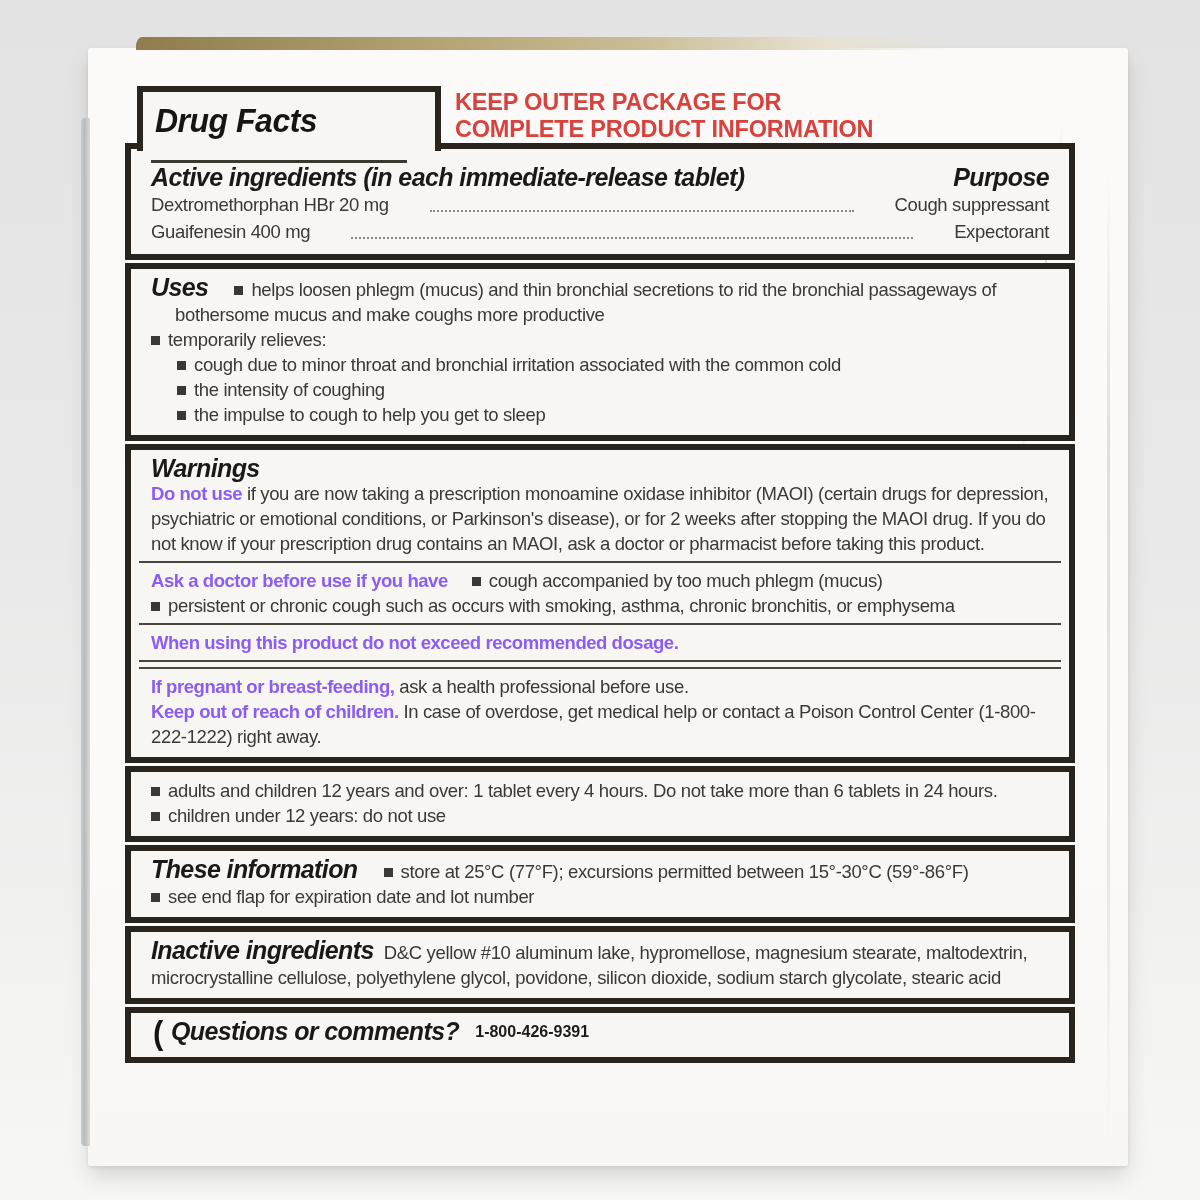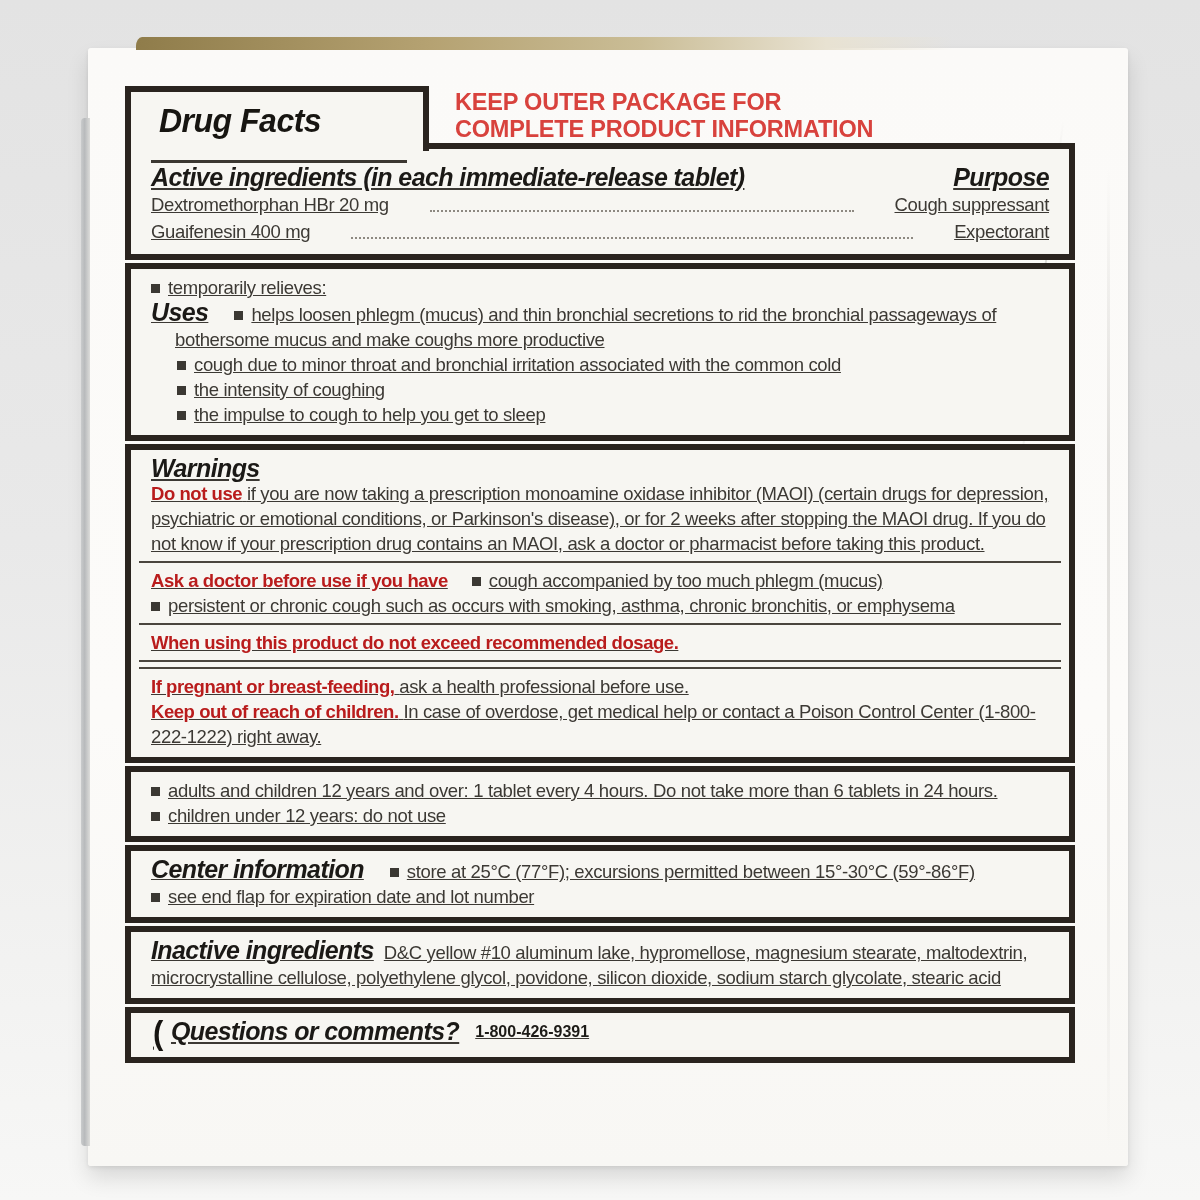--- a/index.html
+++ b/index.html
@@ -31,53 +31,53 @@
     background:linear-gradient(180deg,rgba(190,190,188,0) 0%,rgba(185,185,182,.55) 40%,rgba(200,200,197,0) 100%);
     transform:rotate(7deg);
   }
   .box-crease2{
     position:absolute;right:18px;top:120px;width:3px;height:980px;
     background:linear-gradient(180deg,rgba(205,205,202,.0),rgba(208,206,202,.65) 30%,rgba(214,212,208,.5) 70%,rgba(210,210,206,0));
   }
   
   .panel{position:absolute;left:37px;top:38px;width:950px;}
   .tab{
-    position:absolute;left:0;top:0;width:304px;height:65px;z-index:3;
+    position:absolute;left:12px;top:0;width:304px;height:65px;z-index:3;
     background:#f7f6f2;border:6px solid #2a241f;border-bottom:none;
-    box-sizing:border-box;display:flex;align-items:center;padding-left:28px;
+    box-sizing:border-box;display:flex;align-items:center;padding-left:12px;
   }
   .drug-facts-title{
     font-size:32px;font-weight:bold;font-style:italic;color:#171511;
     letter-spacing:-.5px;transform:scaleY(1.04);
   }
   .title-underline{position:absolute;left:26px;top:74px;width:256px;height:3px;background:#3b3731;z-index:4;}
   .outer-note{
     position:absolute;left:330px;top:3px;z-index:2;
     color:#d8423d;font-weight:bold;font-size:23.5px;line-height:27px;letter-spacing:-.2px;
   }
   .sec{
     border:6px solid #2a241f;background:#f7f6f2;box-sizing:border-box;
     padding:6px 20px 8px 20px;margin-top:3px;position:relative;
-    color:#3c3934;font-size:18.5px;line-height:25px;letter-spacing:-.35px;text-decoration:underline;
+    color:#3c3934;font-size:18.5px;line-height:25px;letter-spacing:-.35px;
   }
   .sec1{margin-top:57px;padding-top:16px;padding-bottom:10px;}
   .sec-h{
     font-weight:bold;font-style:italic;color:#1b1916;font-size:25px;
     letter-spacing:-.6px;
   }
   .sec-h.inline{margin-right:26px;}
   .ai-head{display:flex;justify-content:space-between;align-items:flex-end;font-size:23.5px;}
   .ing-row{display:flex;align-items:flex-end;margin-top:2px;gap:39px;}
   .lead-dots{flex:1;border-bottom:2px dotted #8d8981;margin:0 2px 5px 2px;min-width:40px;}
   .sq{display:inline-block;width:9px;height:9px;background:#3b3833;margin-right:8px;transform:translateY(-1px);}
   .para{margin:0;}
   .hang{padding-left:24px;text-indent:-24px;}
   .bi{padding-left:17px;text-indent:-17px;}
   .sub{margin-left:26px;}
-  .lead{font-weight:bold;color:#b91c1c;letter-spacing:-.45px;}
+  .lead{font-weight:bold;color:#8b5cf6;letter-spacing:-.45px;}
   .hgap{display:inline-block;width:24px;}
   .rule{height:2px;background:#4a453e;margin:5px -12px 5px -12px;}
   .q-row{display:flex;align-items:flex-start;}
   .phone-ic{
     font-weight:900;font-size:31px;color:#161411;margin:0 8px 0 2px;
     transform:scaleY(1.05);line-height:30px;
   }
   .phone-ic::before{content:"(";}
   .q-head{font-size:25px;}
   .q-num{font-weight:bold;color:#1d1b17;font-size:16px;margin-left:16px;letter-spacing:0;}
@@ -114,26 +114,26 @@
         <span>Cough suppressant</span>
       </div>
       <div class="ing-row">
         <span>Guaifenesin 400 mg</span>
         <span class="lead-dots"></span>
         <span>Expectorant</span>
       </div>
     </div>
 
     <div class="sec">
-      <div class="para bi">
-        <span class="sq"></span><span>temporarily relieves:</span>
-      </div>
       <div class="para hang">
         <span class="sec-h inline">Uses</span><span class="sq"></span><span>helps loosen phlegm (mucus) and thin bronchial secretions to rid the bronchial passageways of bothersome mucus and make coughs more productive</span>
       </div>
+      <div class="para bi">
+        <span class="sq"></span><span>temporarily relieves:</span>
+      </div>
       <div class="para bi sub">
         <span class="sq"></span><span>cough due to minor throat and bronchial irritation associated with the common cold</span>
       </div>
       <div class="para bi sub">
         <span class="sq"></span><span>the intensity of coughing</span>
       </div>
       <div class="para bi sub">
         <span class="sq"></span><span>the impulse to cough to help you get to sleep</span>
       </div>
     </div>
@@ -169,21 +169,21 @@
       <div class="para bi">
         <span class="sq"></span><span>adults and children 12 years and over: 1 tablet every 4 hours. Do not take more than 6 tablets in 24 hours.</span>
       </div>
       <div class="para bi">
         <span class="sq"></span><span>children under 12 years: do not use</span>
       </div>
     </div>
 
     <div class="sec">
       <div class="para hang">
-        <span class="sec-h inline">Center information</span><span class="sq"></span><span>store at 25°C (77°F); excursions permitted between 15°-30°C (59°-86°F)</span>
+        <span class="sec-h inline">These information</span><span class="sq"></span><span>store at 25°C (77°F); excursions permitted between 15°-30°C (59°-86°F)</span>
       </div>
       <div class="para bi">
         <span class="sq"></span><span>see end flap for expiration date and lot number</span>
       </div>
     </div>
 
     <div class="sec">
       <div class="para">
         <span class="sec-h inline" style="margin-right:10px;">Inactive ingredients</span><span>D&amp;C yellow #10 aluminum lake, hypromellose, magnesium stearate, maltodextrin, microcrystalline cellulose, polyethylene glycol, povidone, silicon dioxide, sodium starch glycolate, stearic acid</span>
       </div>

